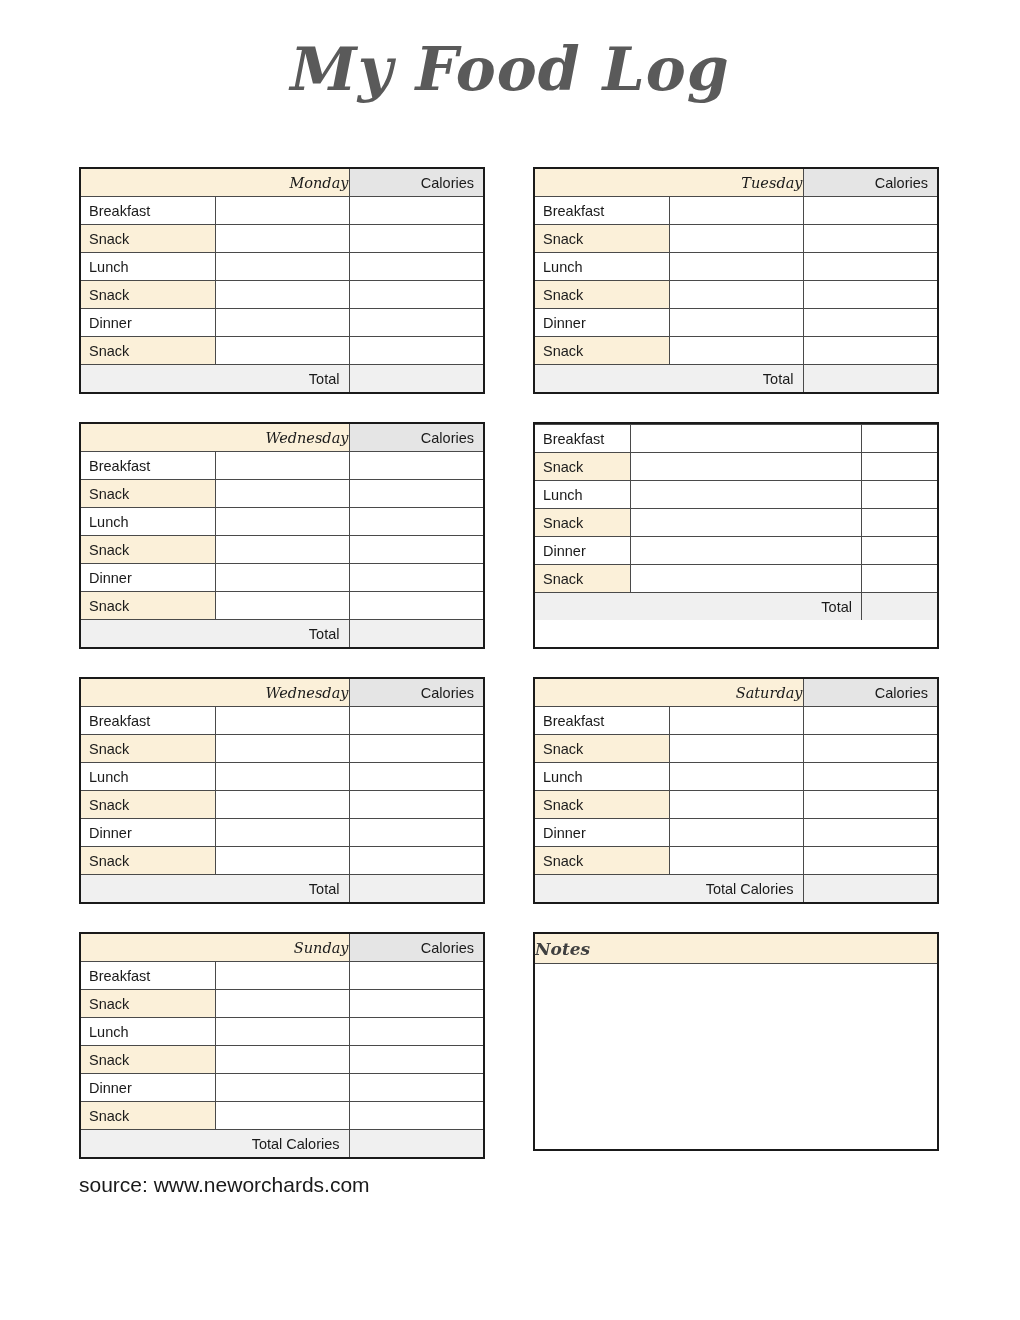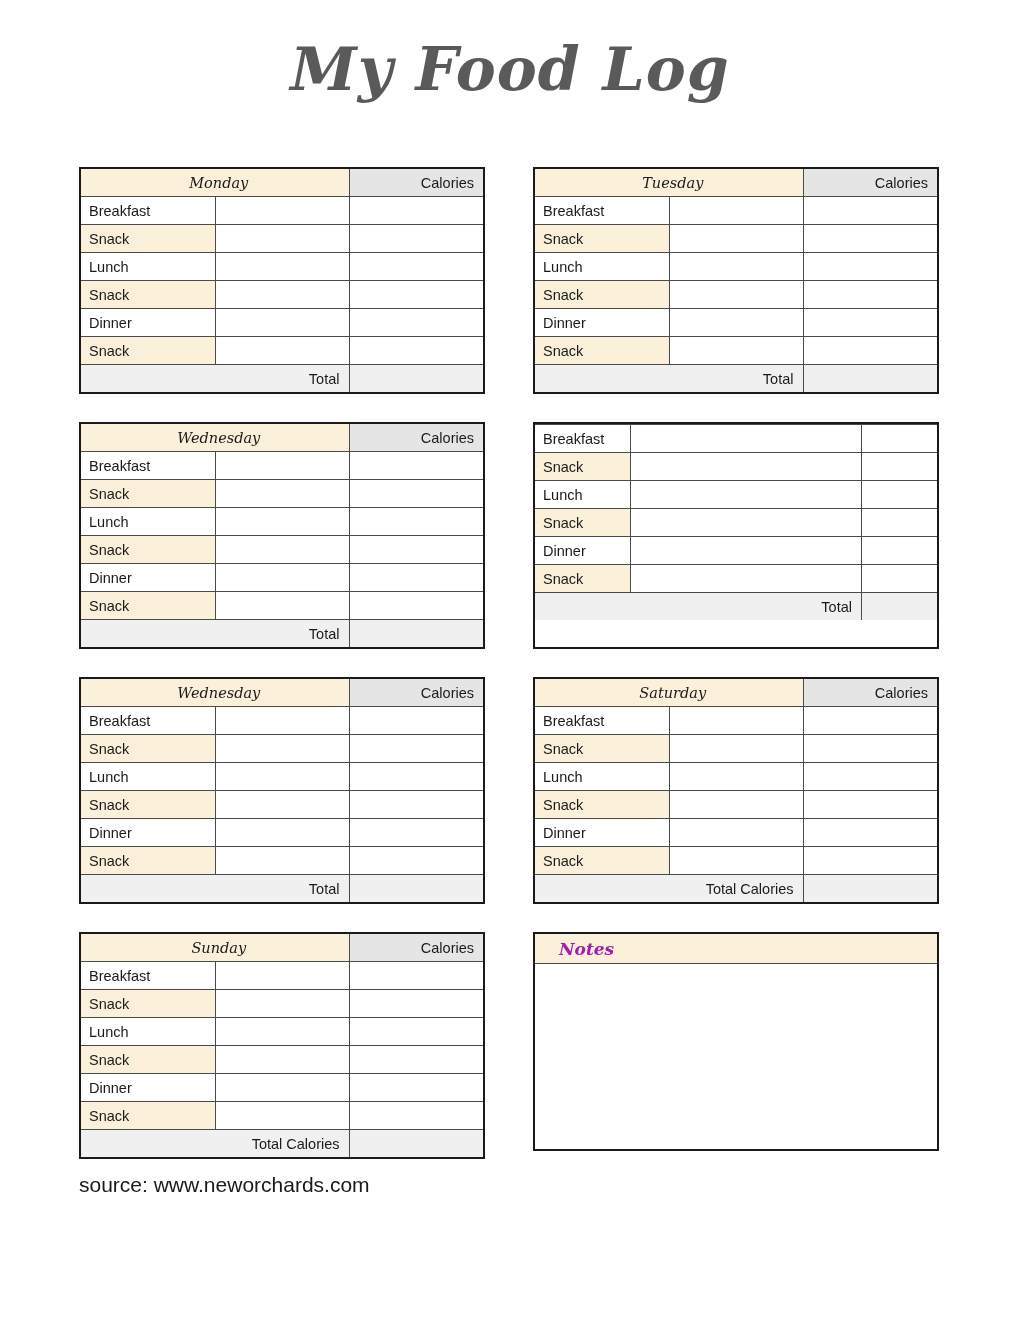--- a/index.html
+++ b/index.html
@@ -74,21 +74,21 @@
 
   .hdr-day {
     background: #fbf0d9;
     font-family: "DejaVu Serif", serif;
     font-style: italic;
     font-weight: 700;
     font-size: 17px;
     color: #3d3d3d;
     padding-left: 8px !important;
     height: 29px;
-    text-align: center;
+    text-align: right;
     border-left: none !important;
     border-top: none !important;
   }
 
   .hdr-cal {
     background: #e5e5e5;
     font-size: 15.5px;
     color: #1a1a1a;
     text-align: right;
     padding-right: 9px !important;
@@ -145,22 +145,22 @@
     display: flex;
     flex-direction: column;
   }
 
   .notes-header {
     background: #fbf0d9;
     font-family: "DejaVu Serif", serif;
     font-style: italic;
     font-weight: 700;
     font-size: 17px;
-    color: #a21caf;
-    padding: 5px 0 5px 24px;
+    color: #404040;
+    padding: 5px 0 5px 0;
     border-bottom: 1px solid #4a4a4a;
     height: 19px;
     box-sizing: content-box;
   }
 
   .notes-body {
     flex: 1;
     background: #ffffff;
   }
 

